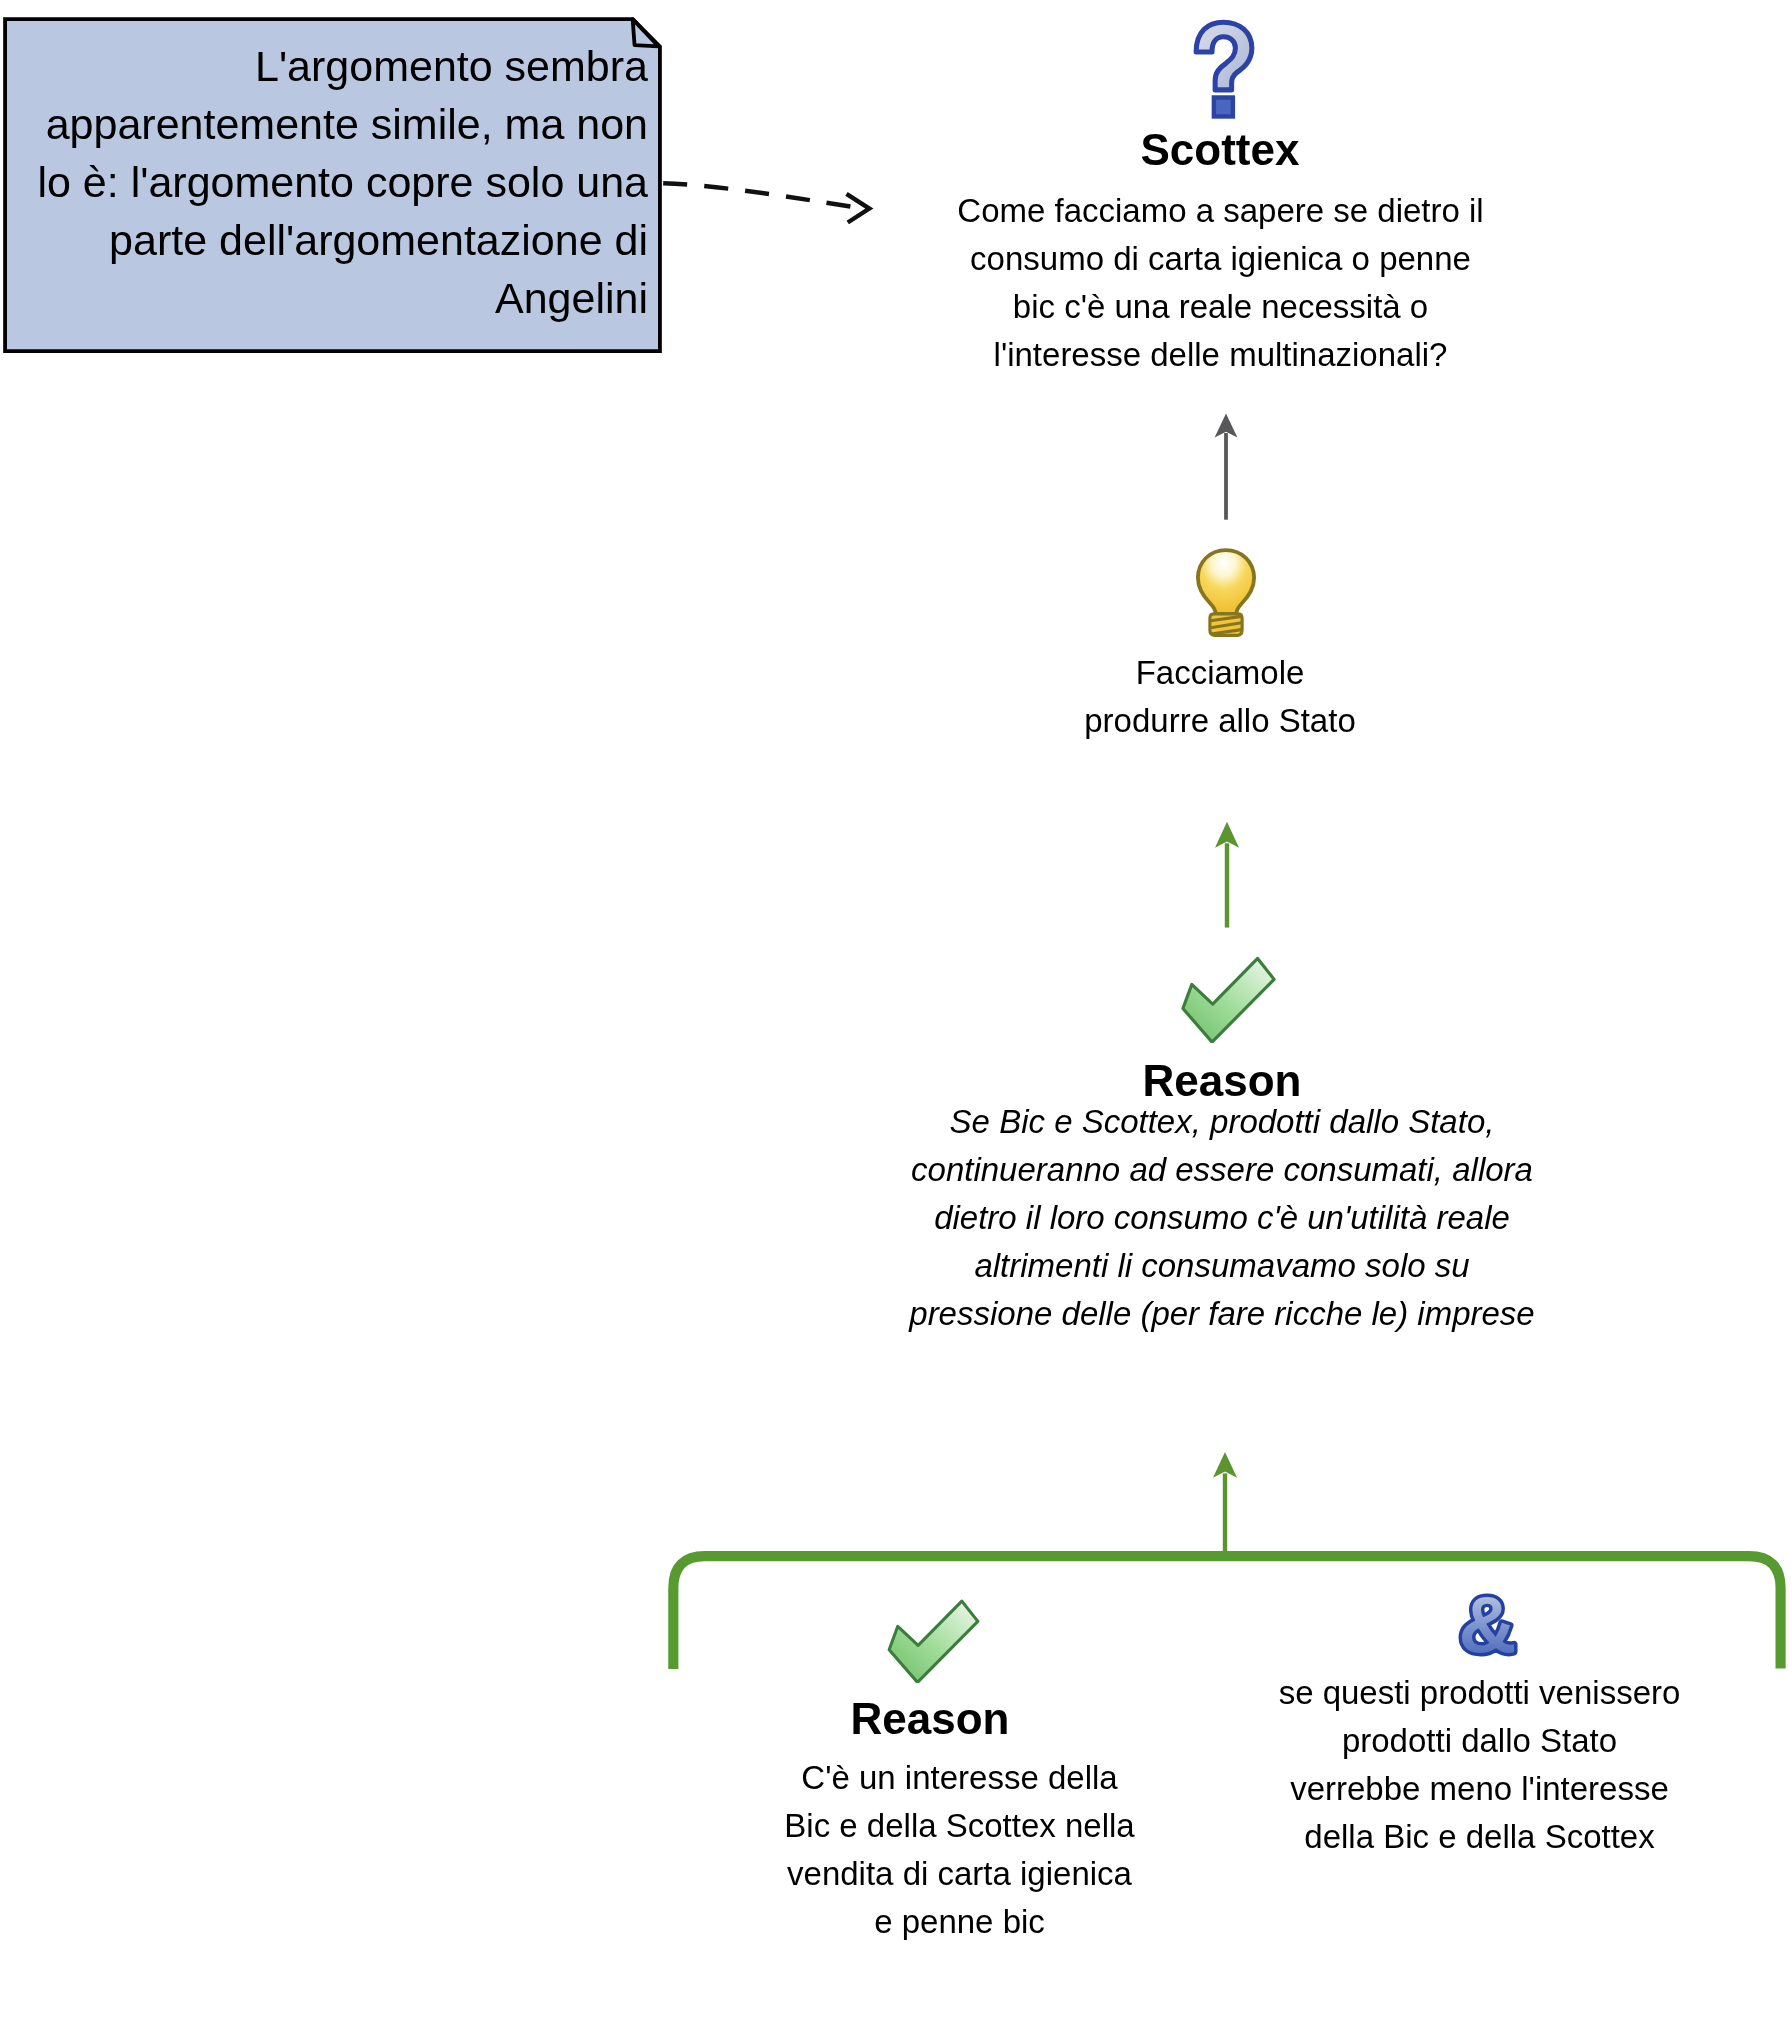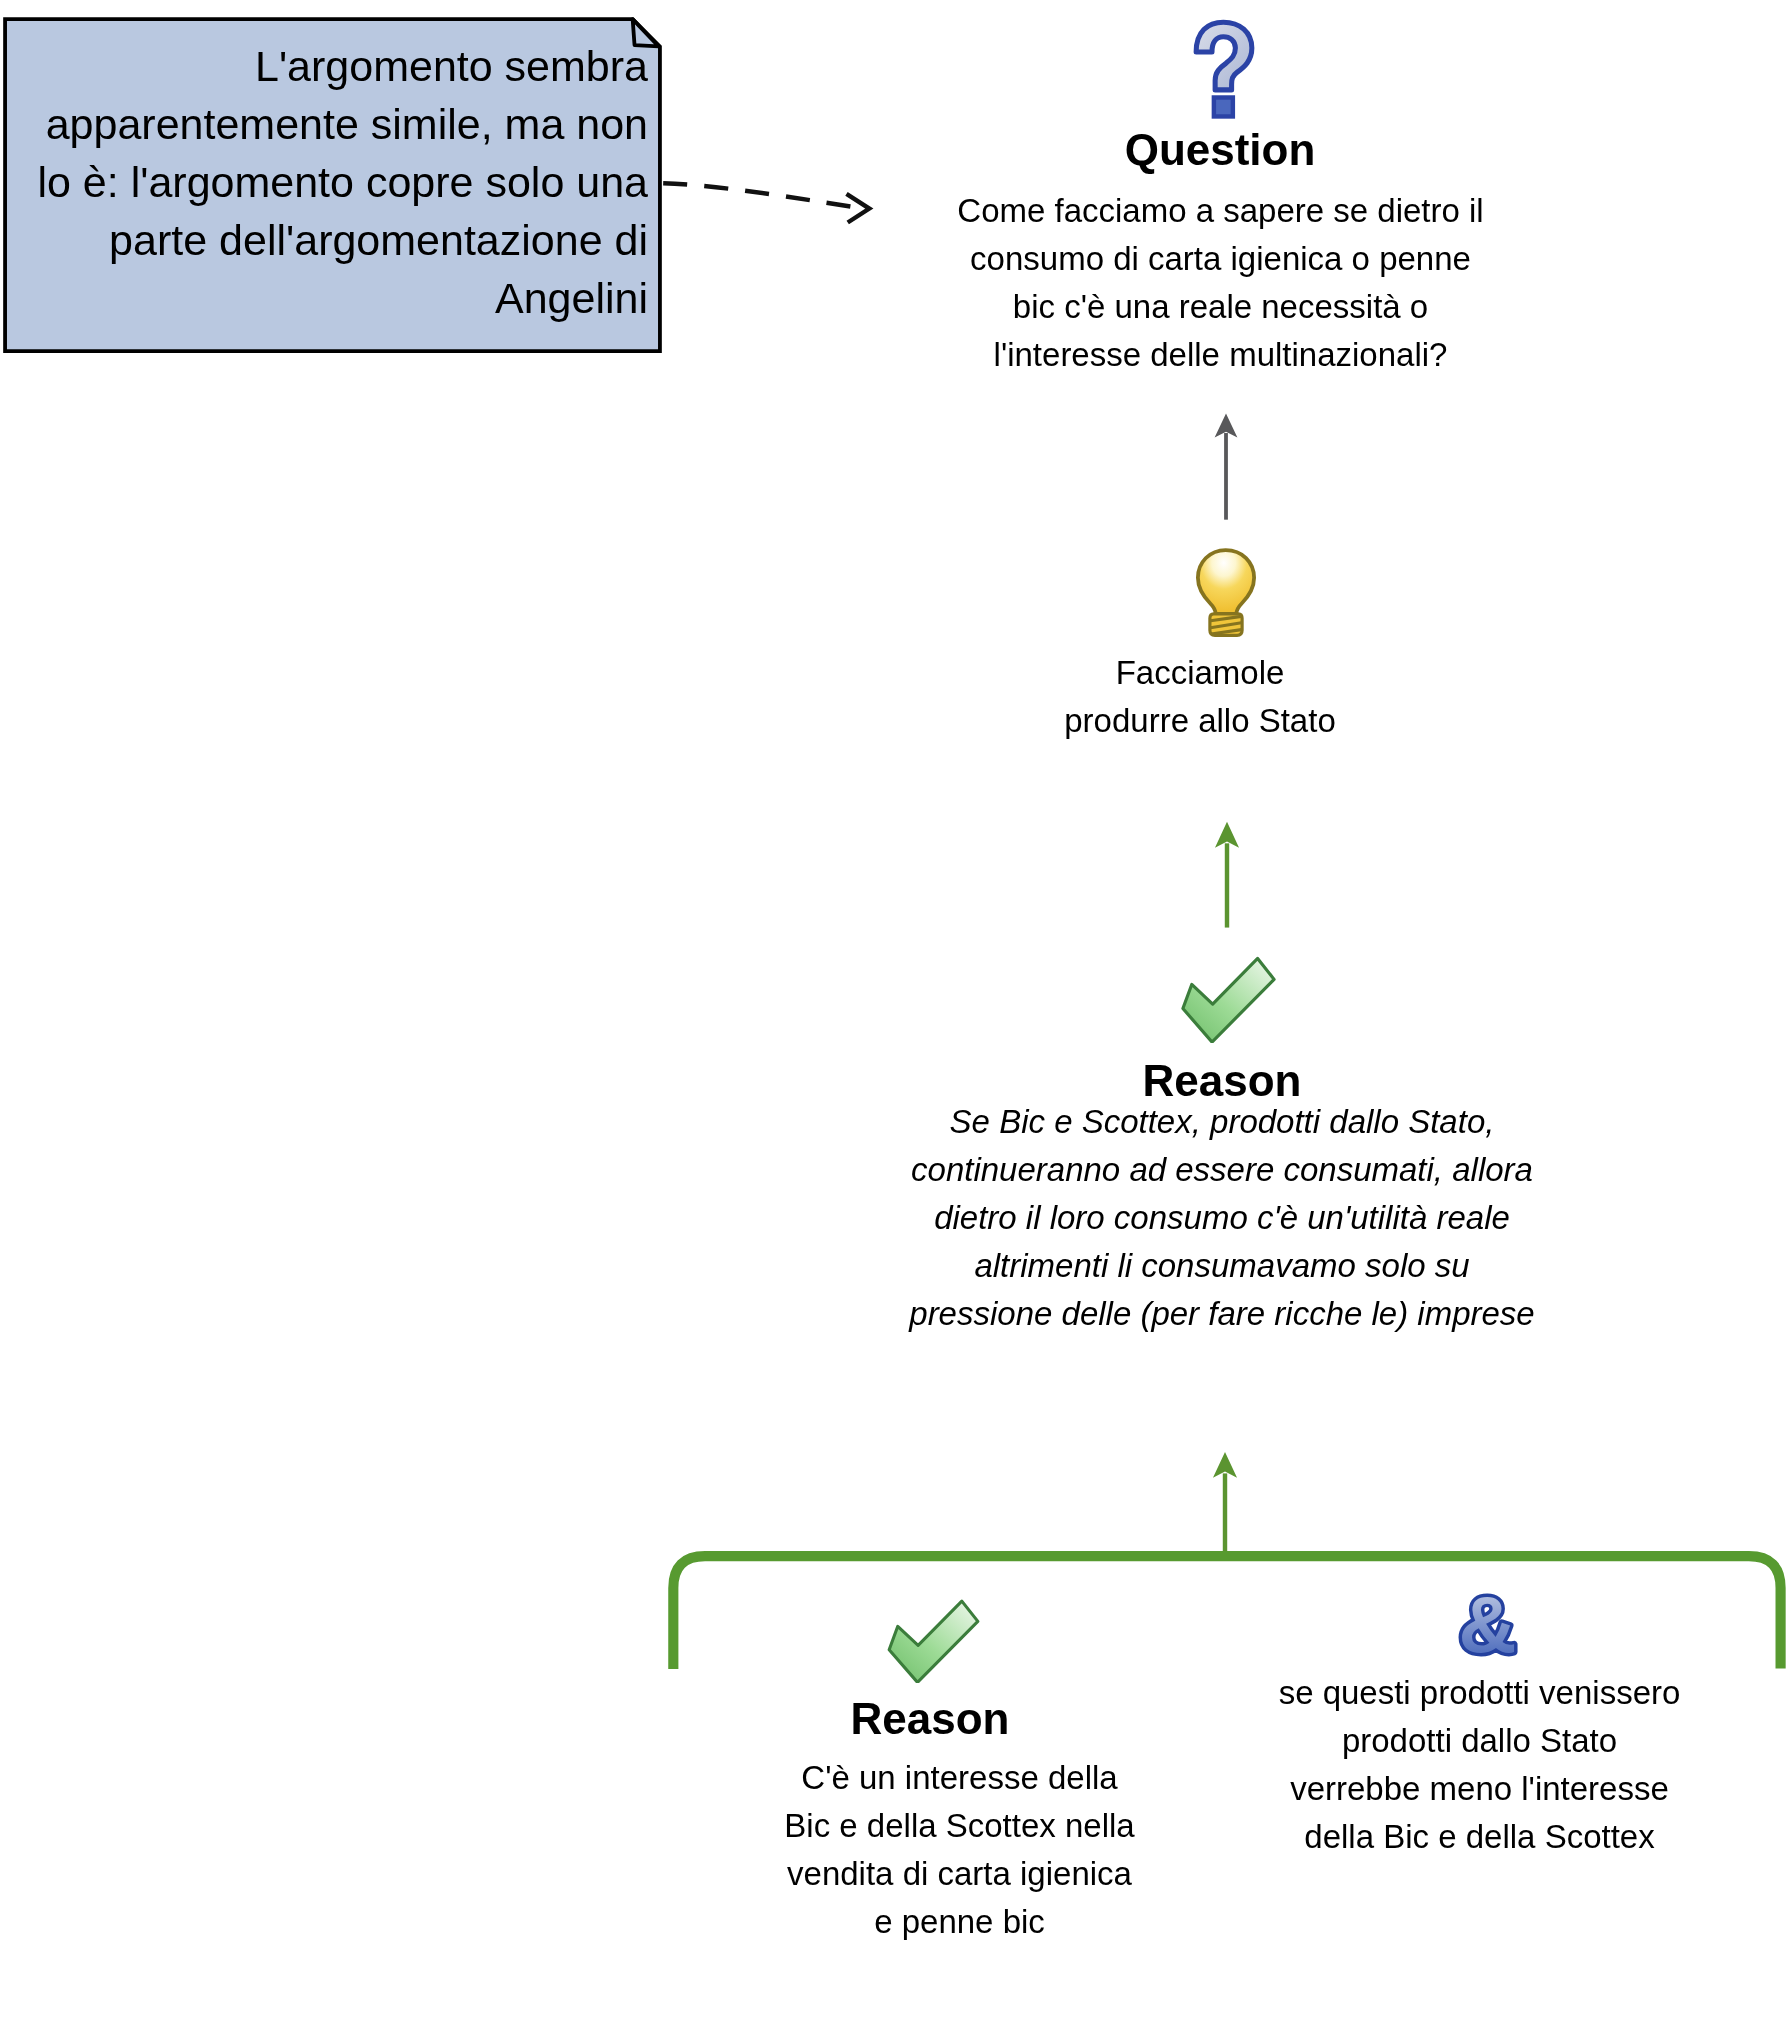--- a/index.html
+++ b/index.html
@@ -34,21 +34,21 @@
   <defs>
     <linearGradient id="qg" x1="0" y1="0" x2="1" y2="1">
       <stop offset="0" stop-color="#d9dde9"></stop>
       <stop offset="1" stop-color="#aab6d4"></stop>
     </linearGradient>
   </defs>
   <path d="M 8 52 C 8 20 26 5 51 5 C 77 5 96 21 96 46 C 96 66 84 76 73 84 C 65 90 64 95 64 103 L 64 112 L 38 112 L 38 97 C 38 84 45 77 55 70 C 64 63 70 57 70 46 C 70 34 61 28 51 28 C 40 28 33 36 33 52 Z" fill="url(#qg)" stroke="#2b43a6" stroke-width="8" stroke-linejoin="round"></path>
   <rect x="36" y="124" width="30" height="30" fill="#4a67bd" stroke="#2b43a6" stroke-width="7"></rect>
 </svg>
 
-<div class="abs ctr hdr" style="left:903px;top:126px;width:634px;">Question</div>
+<div class="abs ctr hdr" style="left:903px;top:126px;width:634px;">Scottex</div>
 
 <div class="abs ctr body65" style="left:840px;top:187px;width:761px;">
 Come facciamo a sapere se dietro il<br>
 consumo di carta igienica o penne<br>
 bic c'è una reale necessità o<br>
 l'interesse delle multinazionali?
 </div>
 
 <svg class="abs" style="left:1207px;top:409px;" width="38" height="117" viewBox="0 0 60 185">
   <line x1="30" y1="38" x2="30" y2="175" stroke="#58585a" stroke-width="6"></line>
@@ -62,21 +62,21 @@
       <stop offset="0.28" stop-color="#fdf6cf"></stop>
       <stop offset="0.55" stop-color="#f7d75c"></stop>
       <stop offset="1" stop-color="#f0c032"></stop>
     </radialGradient>
   </defs>
   <path d="M 47 3 C 73 3 92 22 92 47 C 92 65 82 78 72 88 C 66 94 64 98 64 104 L 31 104 C 31 98 29 94 23 88 C 13 78 3 65 3 47 C 3 22 22 3 47 3 Z" fill="url(#bulbg)" stroke="#86741f" stroke-width="6"></path>
   <path d="M 28 104 L 67 104 C 71 104 73 107 73 111 L 73 130 C 73 135 70 138 65 138 L 30 138 C 25 138 22 135 22 130 L 22 111 C 22 107 24 104 28 104 Z" fill="#f0c53a" stroke="#86741f" stroke-width="5"></path>
   <path d="M 23 115 L 72 108 M 23 126 L 72 118 M 24 136 L 72 129" stroke="#86741f" stroke-width="5" fill="none"></path>
 </svg>
 
-<div class="abs ctr body65" style="left:883px;top:649px;width:634px;">
+<div class="abs ctr body65" style="left:903px;top:649px;width:634px;">
 Facciamole<br>
 produrre allo Stato
 </div>
 
 <svg class="abs" style="left:1208px;top:818px;" width="38" height="114" viewBox="0 0 60 180">
   <line x1="30" y1="40" x2="30" y2="173" stroke="#5b9430" stroke-width="7"></line>
   <polygon points="30,6 49,47 30,37 11,47" fill="#5b9430"></polygon>
 </svg>
 
 <svg class="abs" style="left:1181px;top:955px;" width="95" height="88" viewBox="0 0 150 138">

